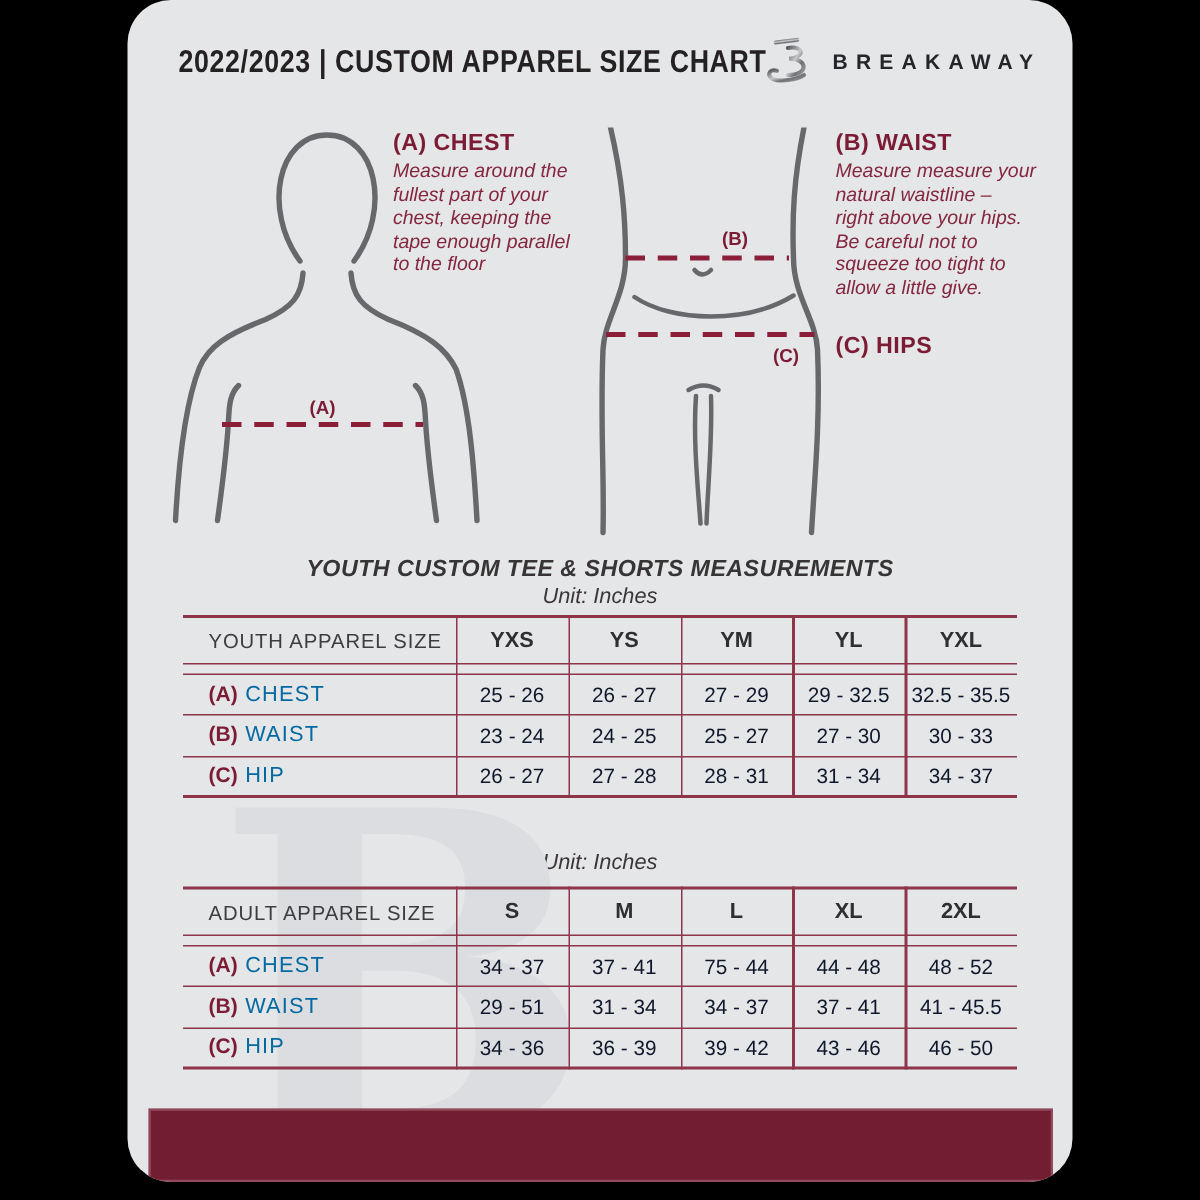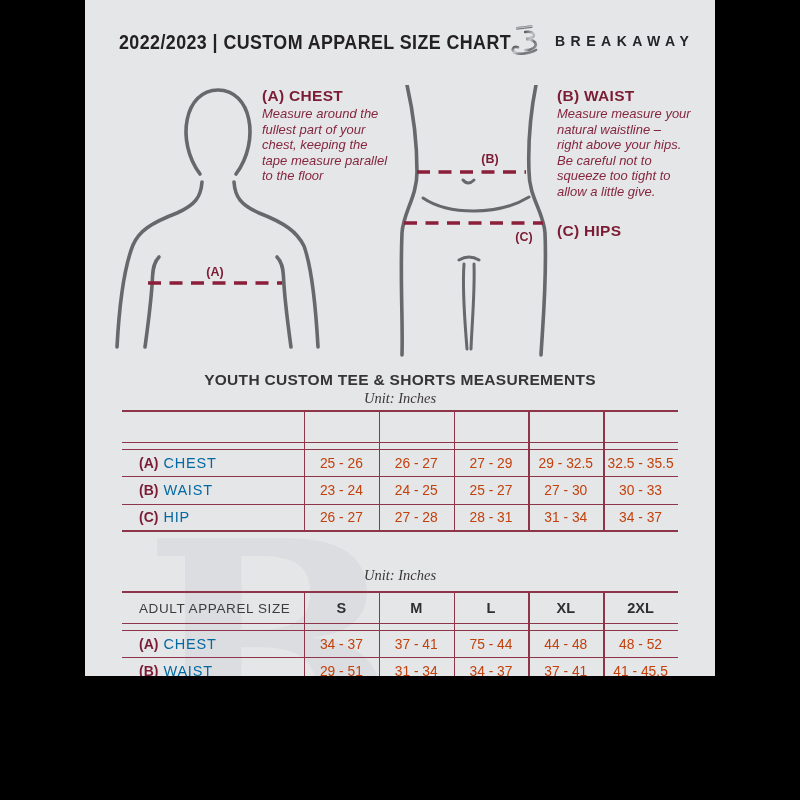--- a/index.html
+++ b/index.html
@@ -1,47 +1,47 @@
 <!DOCTYPE html>
 <html><head>
 <meta charset="utf-8">
 <style>
   html,body{margin:0;padding:0;background:#000;}
   .stage{position:relative;width:800px;height:800px;background:#000;overflow:hidden;
          font-family:"Liberation Sans",sans-serif;}
-  .page{position:absolute;left:85px;top:0;width:630px;height:676px;background:#e5e6e8;overflow:hidden;}
+  .page{position:absolute;left:85px;top:0;width:630px;height:788px;background:#e5e6e8;overflow:hidden;border-radius:29px;}
 
   
   .hdr-title{position:absolute;left:34px;top:30px;font-weight:bold;font-size:21px;color:#232122;
              letter-spacing:.5px;transform:scaleX(.85);transform-origin:left center;white-space:nowrap;}
   .hdr-logo{position:absolute;left:424px;top:23px;width:36px;height:36px;}
   .hdr-brand{position:absolute;left:470px;top:33px;font-weight:bold;font-size:14px;letter-spacing:5.5px;
              color:#232528;white-space:nowrap;}
 
   
   .diagram{position:absolute;left:0;top:85px;width:630px;height:280px;}
   .fig{position:absolute;top:0;}
   .dhead{position:absolute;font-weight:bold;font-size:15.5px;color:#7b1c34;letter-spacing:.3px;white-space:nowrap;}
   .dbody{position:absolute;font-style:italic;font-size:13px;line-height:15.6px;color:#84263e;white-space:pre-line;}
 
   
   .sec-title{position:absolute;left:0;width:630px;text-align:center;font-weight:bold;font-size:15.5px;
-             color:#363435;letter-spacing:.3px;}
-  .sec-unit{position:absolute;left:0;width:630px;text-align:center;font-style:italic;font-size:14.5px;color:#3a3637;font-family:Liberation Serif, serif;}
+             color:#363435;letter-spacing:.3px;font-style:italic;}
+  .sec-unit{position:absolute;left:0;width:630px;text-align:center;font-style:italic;font-size:14.5px;color:#3a3637;}
 
   
   .mtable{position:absolute;left:37px;width:556px;height:122px;z-index:2;}
   .hline{position:absolute;left:0;right:0;background:#8e3549;}
   .vline{position:absolute;top:0;bottom:0;width:1.4px;background:#8e3549;}
   .trow{position:absolute;left:0;right:0;display:flex;align-items:center;}
   .cl{width:182px;padding-left:17px;box-sizing:border-box;}
   .cv{flex:1;text-align:center;}
   .cl-head{font-size:13.5px;color:#3c3d3f;letter-spacing:.6px;}
   .cv-head{font-weight:bold;font-size:14.5px;color:#2e2f31;}
-  .cv-data{font-size:13.8px;color:#c2410c;}
+  .cv-data{font-size:13.8px;color:#0f172a;}
   .rk{font-weight:bold;font-size:14px;color:#7b1c34;margin-right:5px;}
   .rn{font-size:14.5px;color:#0369a1;letter-spacing:.8px;}
 
   .watermark{position:absolute;left:58px;top:544px;z-index:1;font-family:"DejaVu Serif",serif;
              font-weight:bold;font-size:300px;line-height:215px;color:#dcdde0;}
 
   .footer-bar{position:absolute;left:14px;top:739px;width:603px;height:49px;background:#731d33;z-index:3;
               box-shadow:inset 0 0 0 1.5px rgba(255,235,238,.22);}
 
   svg text{font-family:"Liberation Sans",sans-serif;}
@@ -100,21 +100,21 @@
         <path d="M 24 87 L 133 87" stroke="#8b1e38" stroke-width="3.4" stroke-dasharray="13 8.5" fill="none"></path>
         <path d="M 11 138 L 150 138" stroke="#8b1e38" stroke-width="3.4" stroke-dasharray="13 8.5" fill="none"></path>
         <text x="97" y="78" text-anchor="middle" font-size="12.5" font-weight="bold" fill="#7b1c34">(B)</text>
         <text x="131" y="156" text-anchor="middle" font-size="12.5" font-weight="bold" fill="#7b1c34">(C)</text>
       </svg>
 
       <div class="dhead" style="left:177px;top:2px">(A) CHEST</div>
       <div class="dbody" style="left:177px;top:21px;width:145px">Measure around the
 fullest part of your
 chest, keeping the
-tape measure parallel
+tape enough parallel
 to the floor</div>
 
       <div class="dhead" style="left:472px;top:2px">(B) WAIST</div>
       <div class="dbody" style="left:472px;top:21px;width:158px">Measure measure your
 natural waistline –
 right above your hips.
 Be careful not to
 squeeze too tight to
 allow a little give.</div>
 
@@ -132,20 +132,28 @@
       <div class="hline" style="top:39px;height:1.4px"></div>
       <div class="hline" style="top:66.3px;height:1.2px"></div>
       <div class="hline" style="top:93.6px;height:1.2px"></div>
       <div class="hline" style="top:120.4px;height:1.8px"></div>
       <div class="vline" style="left:182px"></div>
       <div class="vline" style="left:256.8px"></div>
       <div class="vline" style="left:331.6px"></div>
       <div class="vline" style="left:406.4px"></div>
       <div class="vline" style="left:481.2px"></div>
 
+      <div class="trow" style="top:2px;height:30px">
+        <div class="cl cl-head">YOUTH APPAREL SIZE</div>
+        <div class="cv cv-head">YXS</div>
+        <div class="cv cv-head">YS</div>
+        <div class="cv cv-head">YM</div>
+        <div class="cv cv-head">YL</div>
+        <div class="cv cv-head">YXL</div>
+      </div>
 
       <div class="trow" style="top:40px;height:26px">
         <div class="cl"><span class="rk">(A)</span><span class="rn">CHEST</span></div>
         <div class="cv cv-data">25 - 26</div>
         <div class="cv cv-data">26 - 27</div>
         <div class="cv cv-data">27 - 29</div>
         <div class="cv cv-data">29 - 32.5</div>
         <div class="cv cv-data">32.5 - 35.5</div>
       </div>
 

